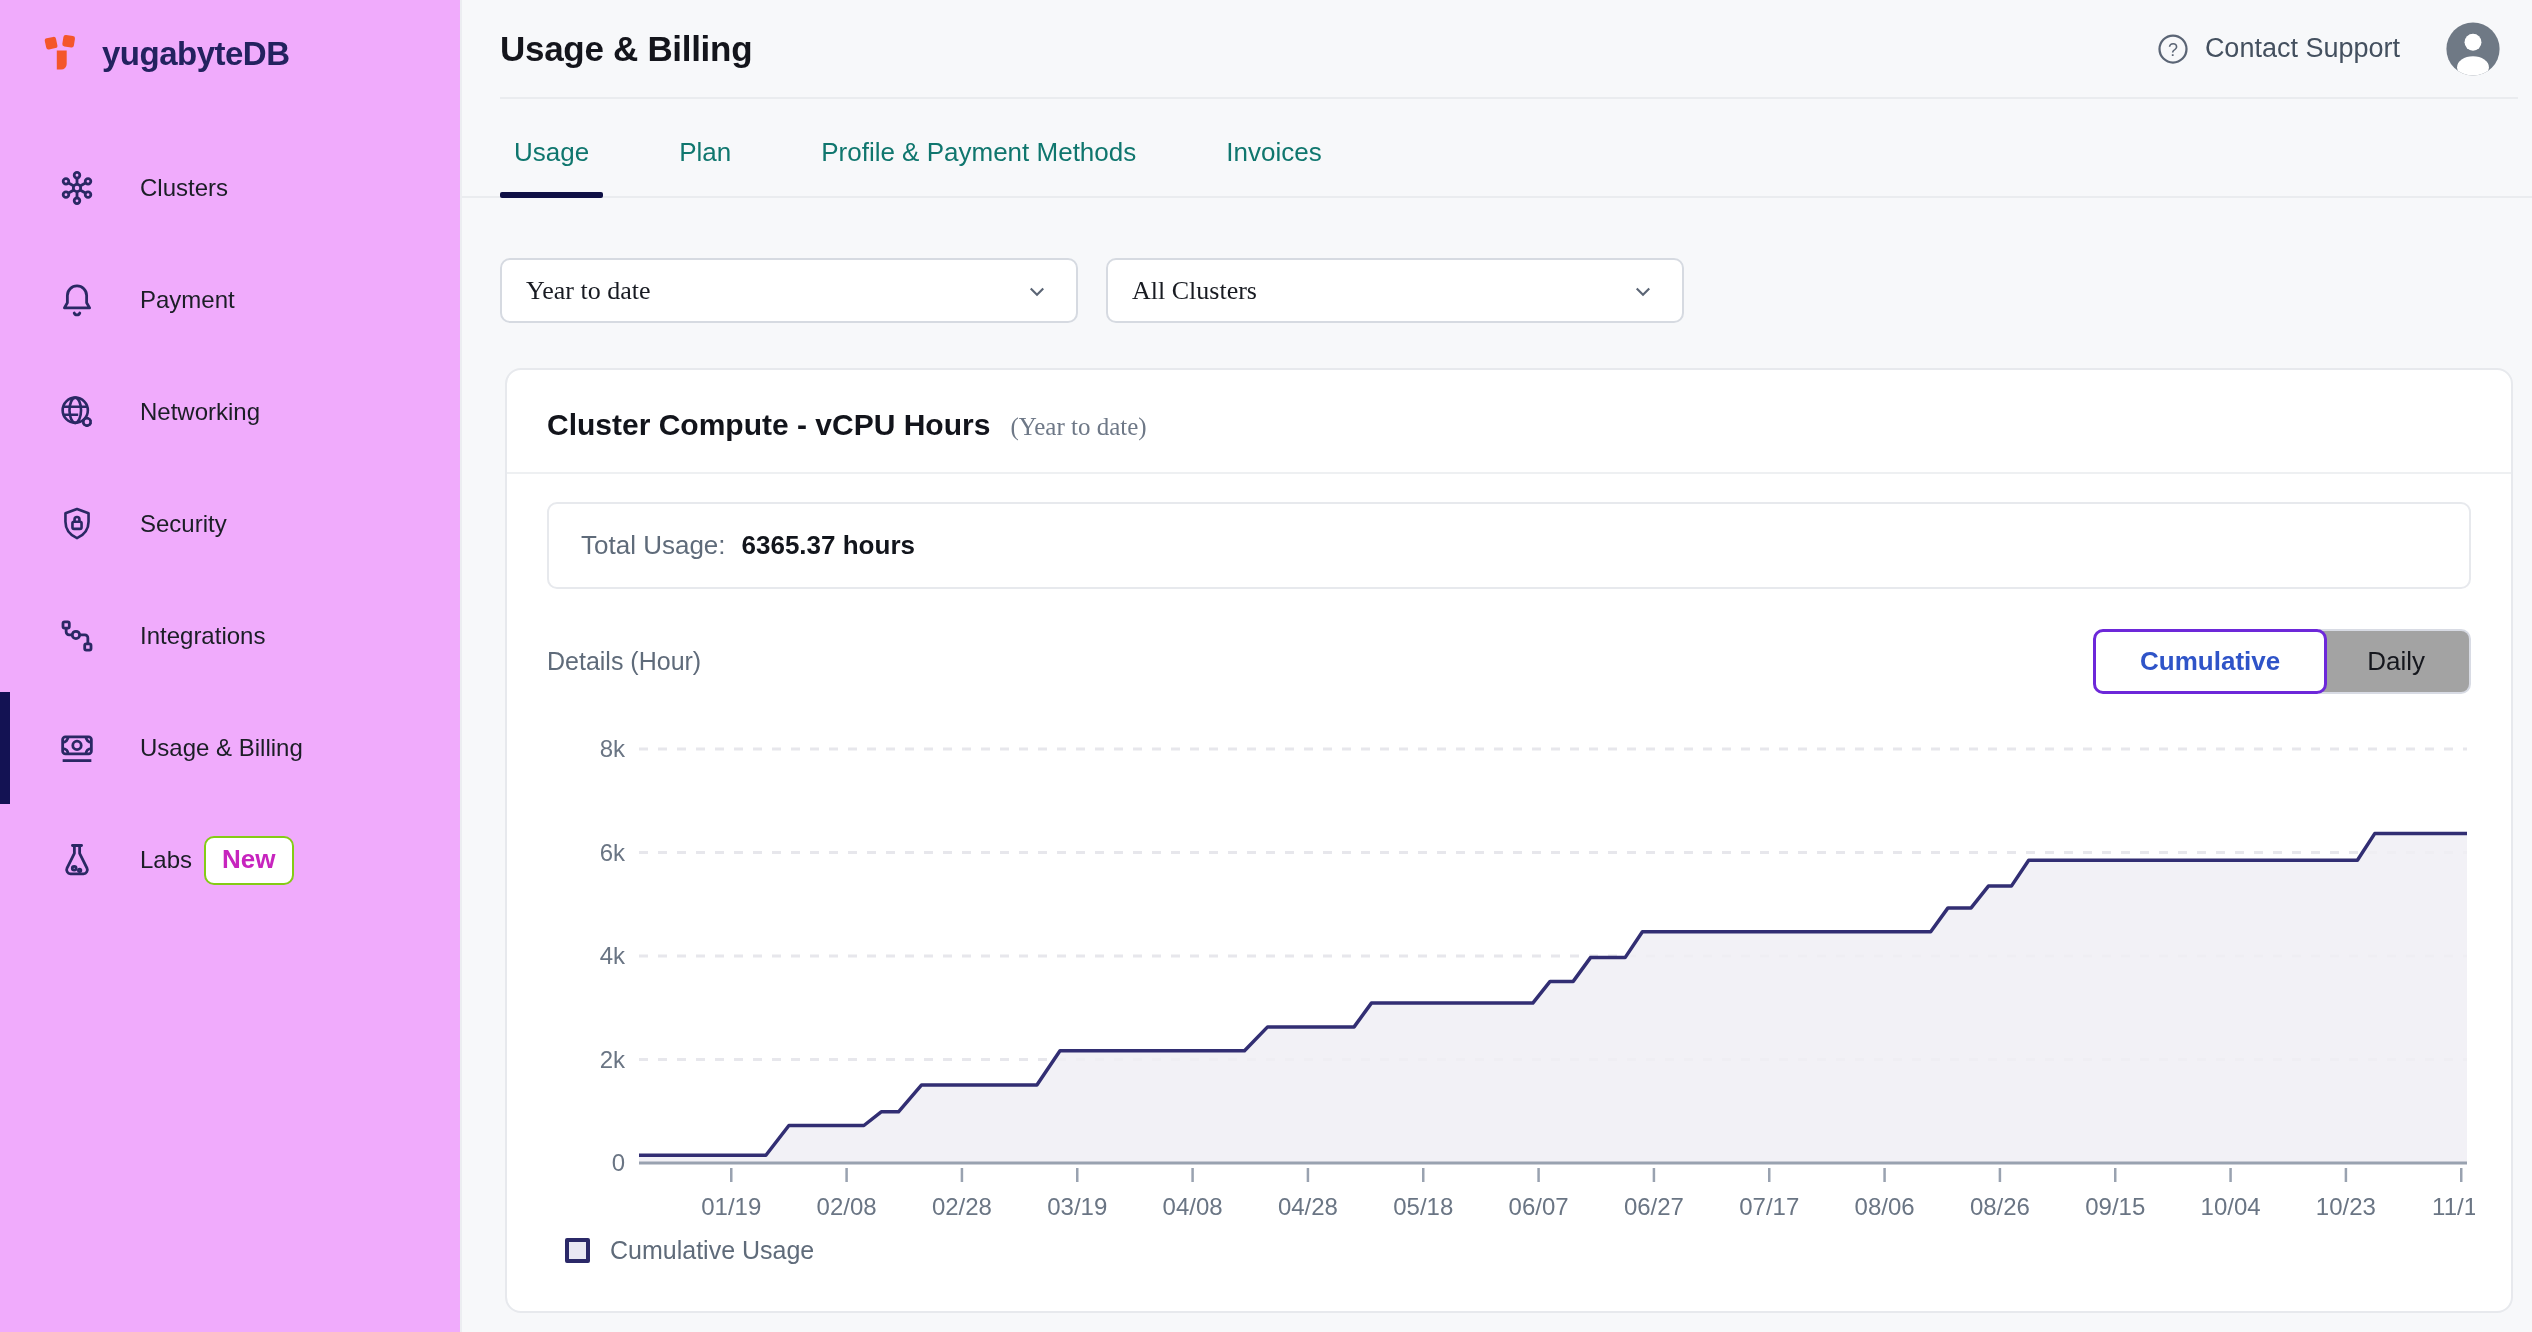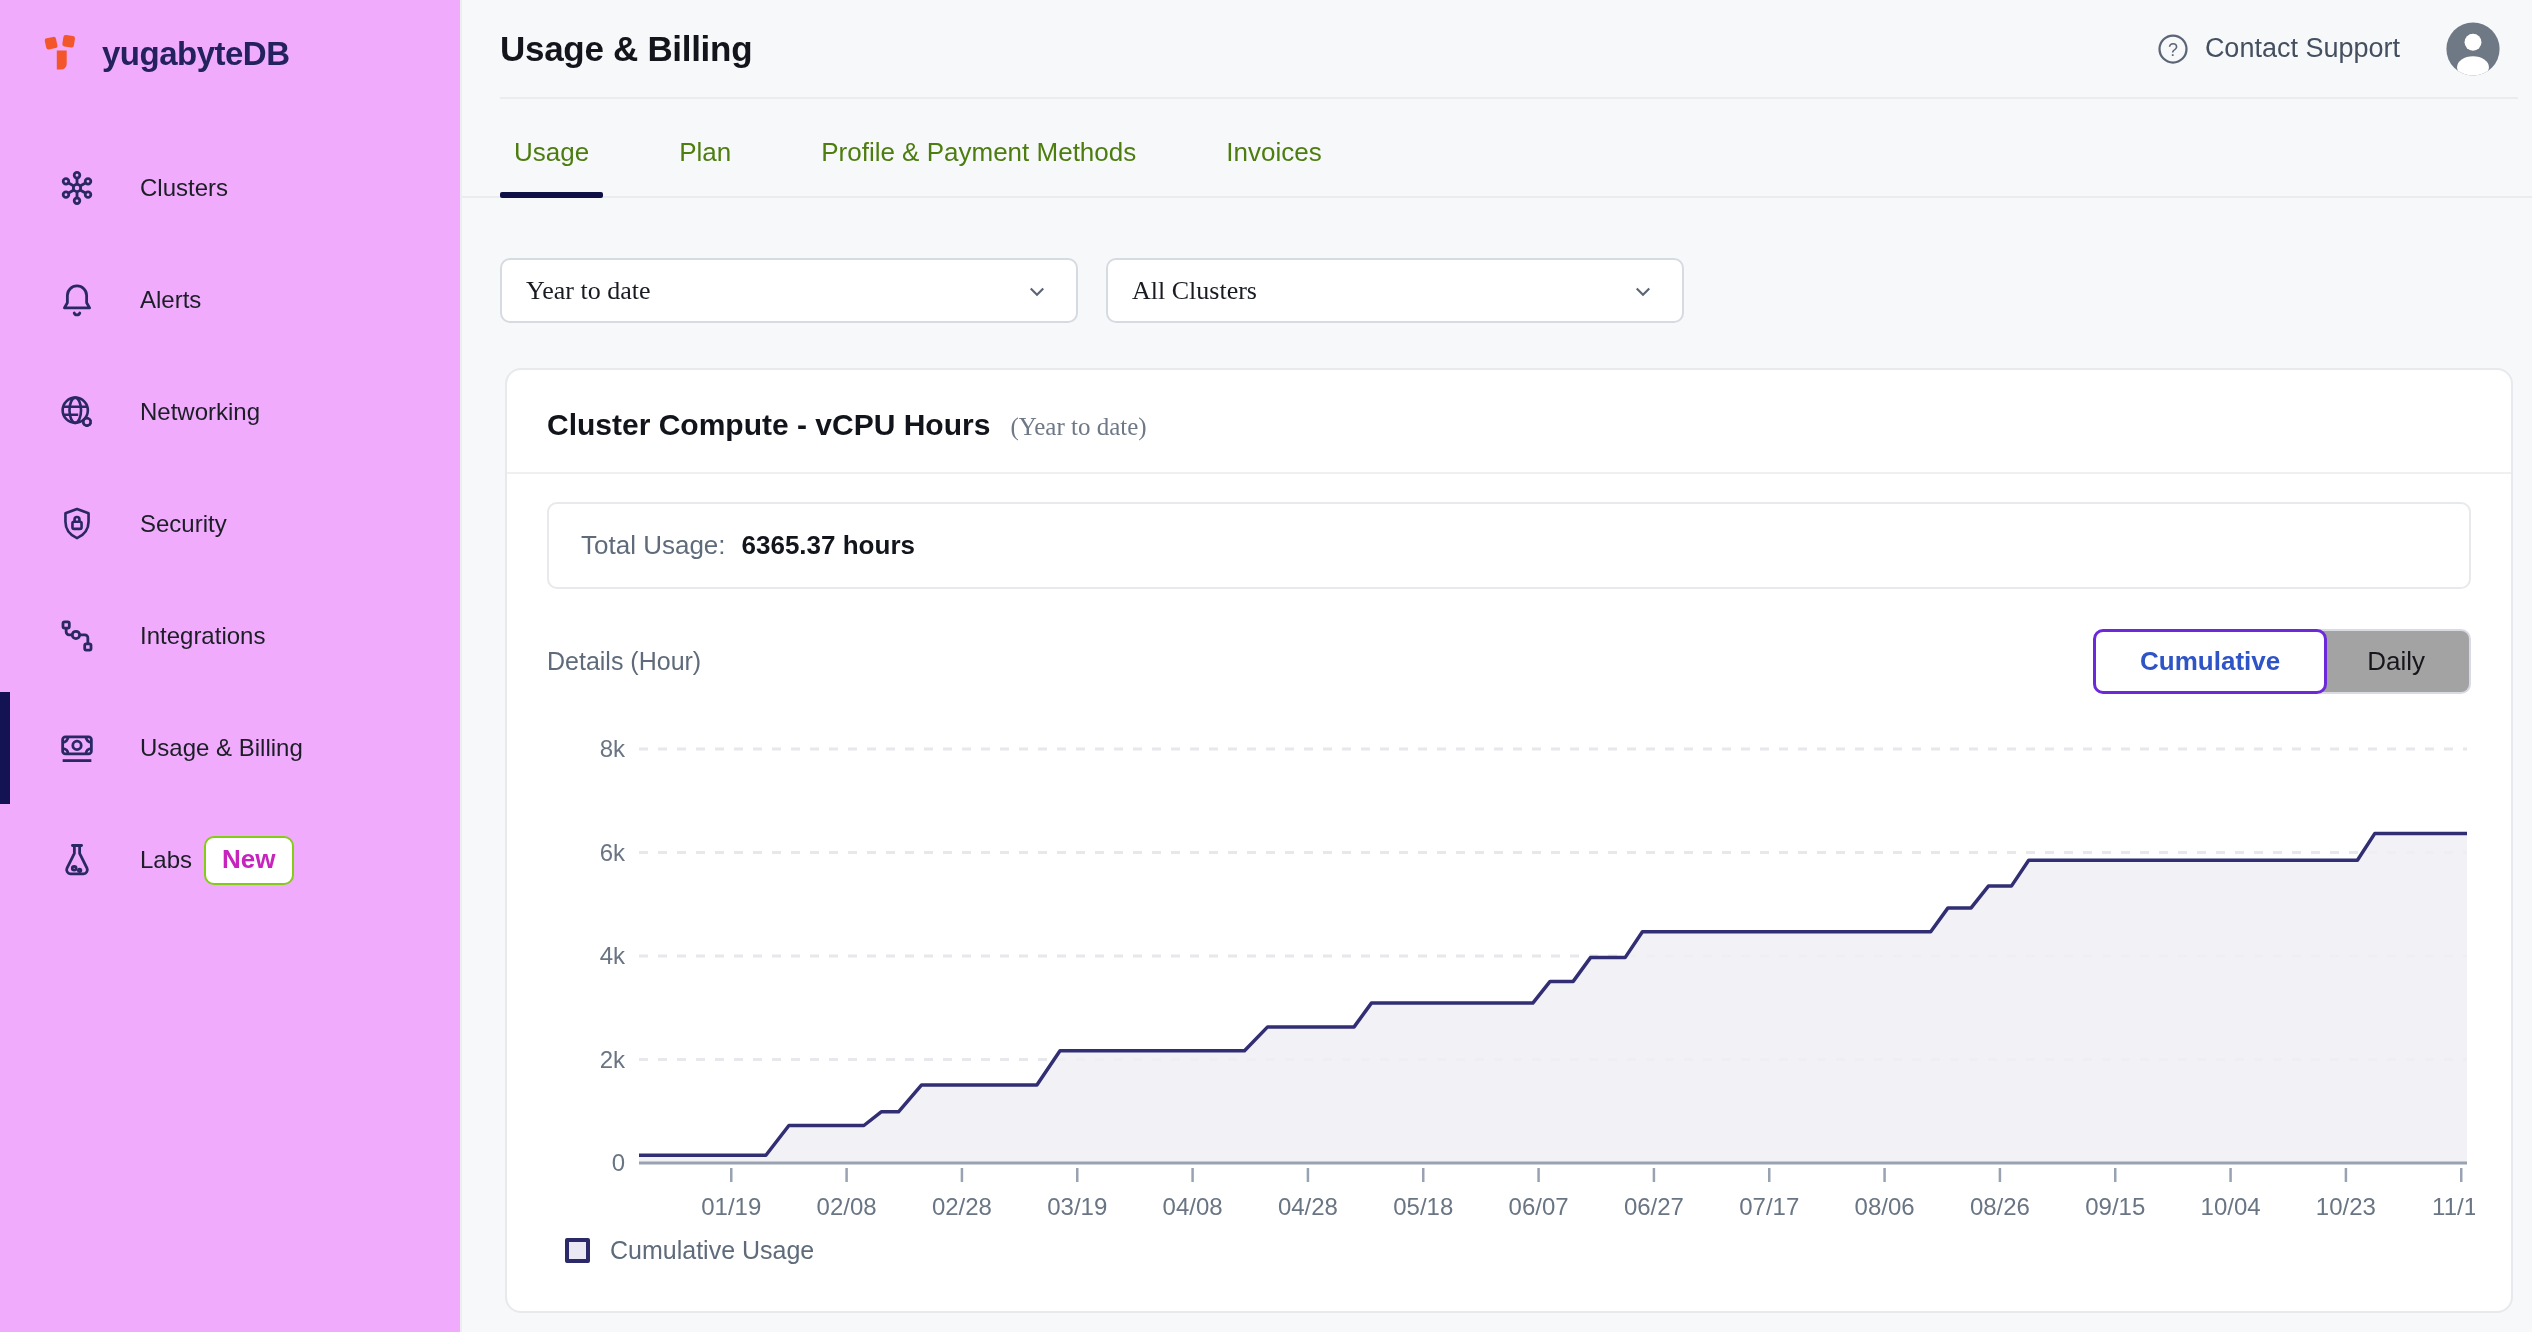--- a/index.html
+++ b/index.html
@@ -40,21 +40,21 @@
   .page-title { font-size:35px; font-weight:800; color:#14151C; letter-spacing:-0.3px; }
   .topbar-right { margin-left:auto; display:flex; align-items:center; gap:44px; }
   .support { display:flex; align-items:center; gap:14px; cursor:pointer; }
   .support svg { width:36px; height:36px; }
   .support-label { font-size:27px; color:#44505F; }
   .avatar { width:58px; height:58px; cursor:pointer; }
   .topbar-divider { height:2px; background:#EAECEF; margin:0 14px 0 38px; }
   
   .tabs { display:flex; padding:0 38px; margin-top:38px; border-bottom:2px solid #EAECEF; }
   .tab {
-    font-size:26px; color:#4d7c0f; padding:0 14px 28px; margin-right:62px;
+    font-size:26px; color:#0f766e; padding:0 14px 28px; margin-right:62px;
     cursor:pointer; position:relative;
   }
   .tab.active::after {
     content:""; position:absolute; left:0; right:0; bottom:-2px; height:6px;
     background:#0F1045; border-radius:2px;
   }
   
   .filters { display:flex; gap:28px; padding:0 38px; margin-top:60px;font-family:Liberation Serif, serif; }
   .select {
     width:578px; height:65px; background:#fff; border:2px solid #D6DAE1; border-radius:10px;
@@ -132,21 +132,21 @@
       </div>
       <div class="nav-item">
         <span class="icon">
           <svg viewBox="0 0 24 24">
             <g fill="none" stroke="#2A2864" stroke-width="1.6" stroke-linejoin="round" stroke-linecap="round">
     <path d="M12 3.9a5.5 5.5 0 0 0-5.5 5.5v4.2l-1.7 2.9h14.4l-1.7-2.9V9.4A5.5 5.5 0 0 0 12 3.9z"></path>
     <path d="M10.4 19.4a1.7 1.7 0 0 0 3.2 0"></path>
             </g>
           </svg>
         </span>
-        <span class="nav-label">Alerts</span>
+        <span class="nav-label">Payment</span>
       </div>
       <div class="nav-item">
         <span class="icon">
           <svg viewBox="0 0 24 24">
             <g fill="none" stroke="#2A2864" stroke-width="1.5">
     <circle cx="11" cy="11" r="7.2"></circle>
               <ellipse cx="11" cy="11" rx="3.3" ry="7.2"></ellipse>
     <path d="M4.1 9h13.8M4.3 13.6h8.4"></path>
     <circle cx="17.7" cy="17.7" r="2.1"></circle>
     <path d="M17.7 14.9v1M17.7 19.5v1M20.1 16.3l-.9.5M16.2 18.6l-.9.5M15.3 16.3l.9.5M19.2 18.6l.9.5"></path>

